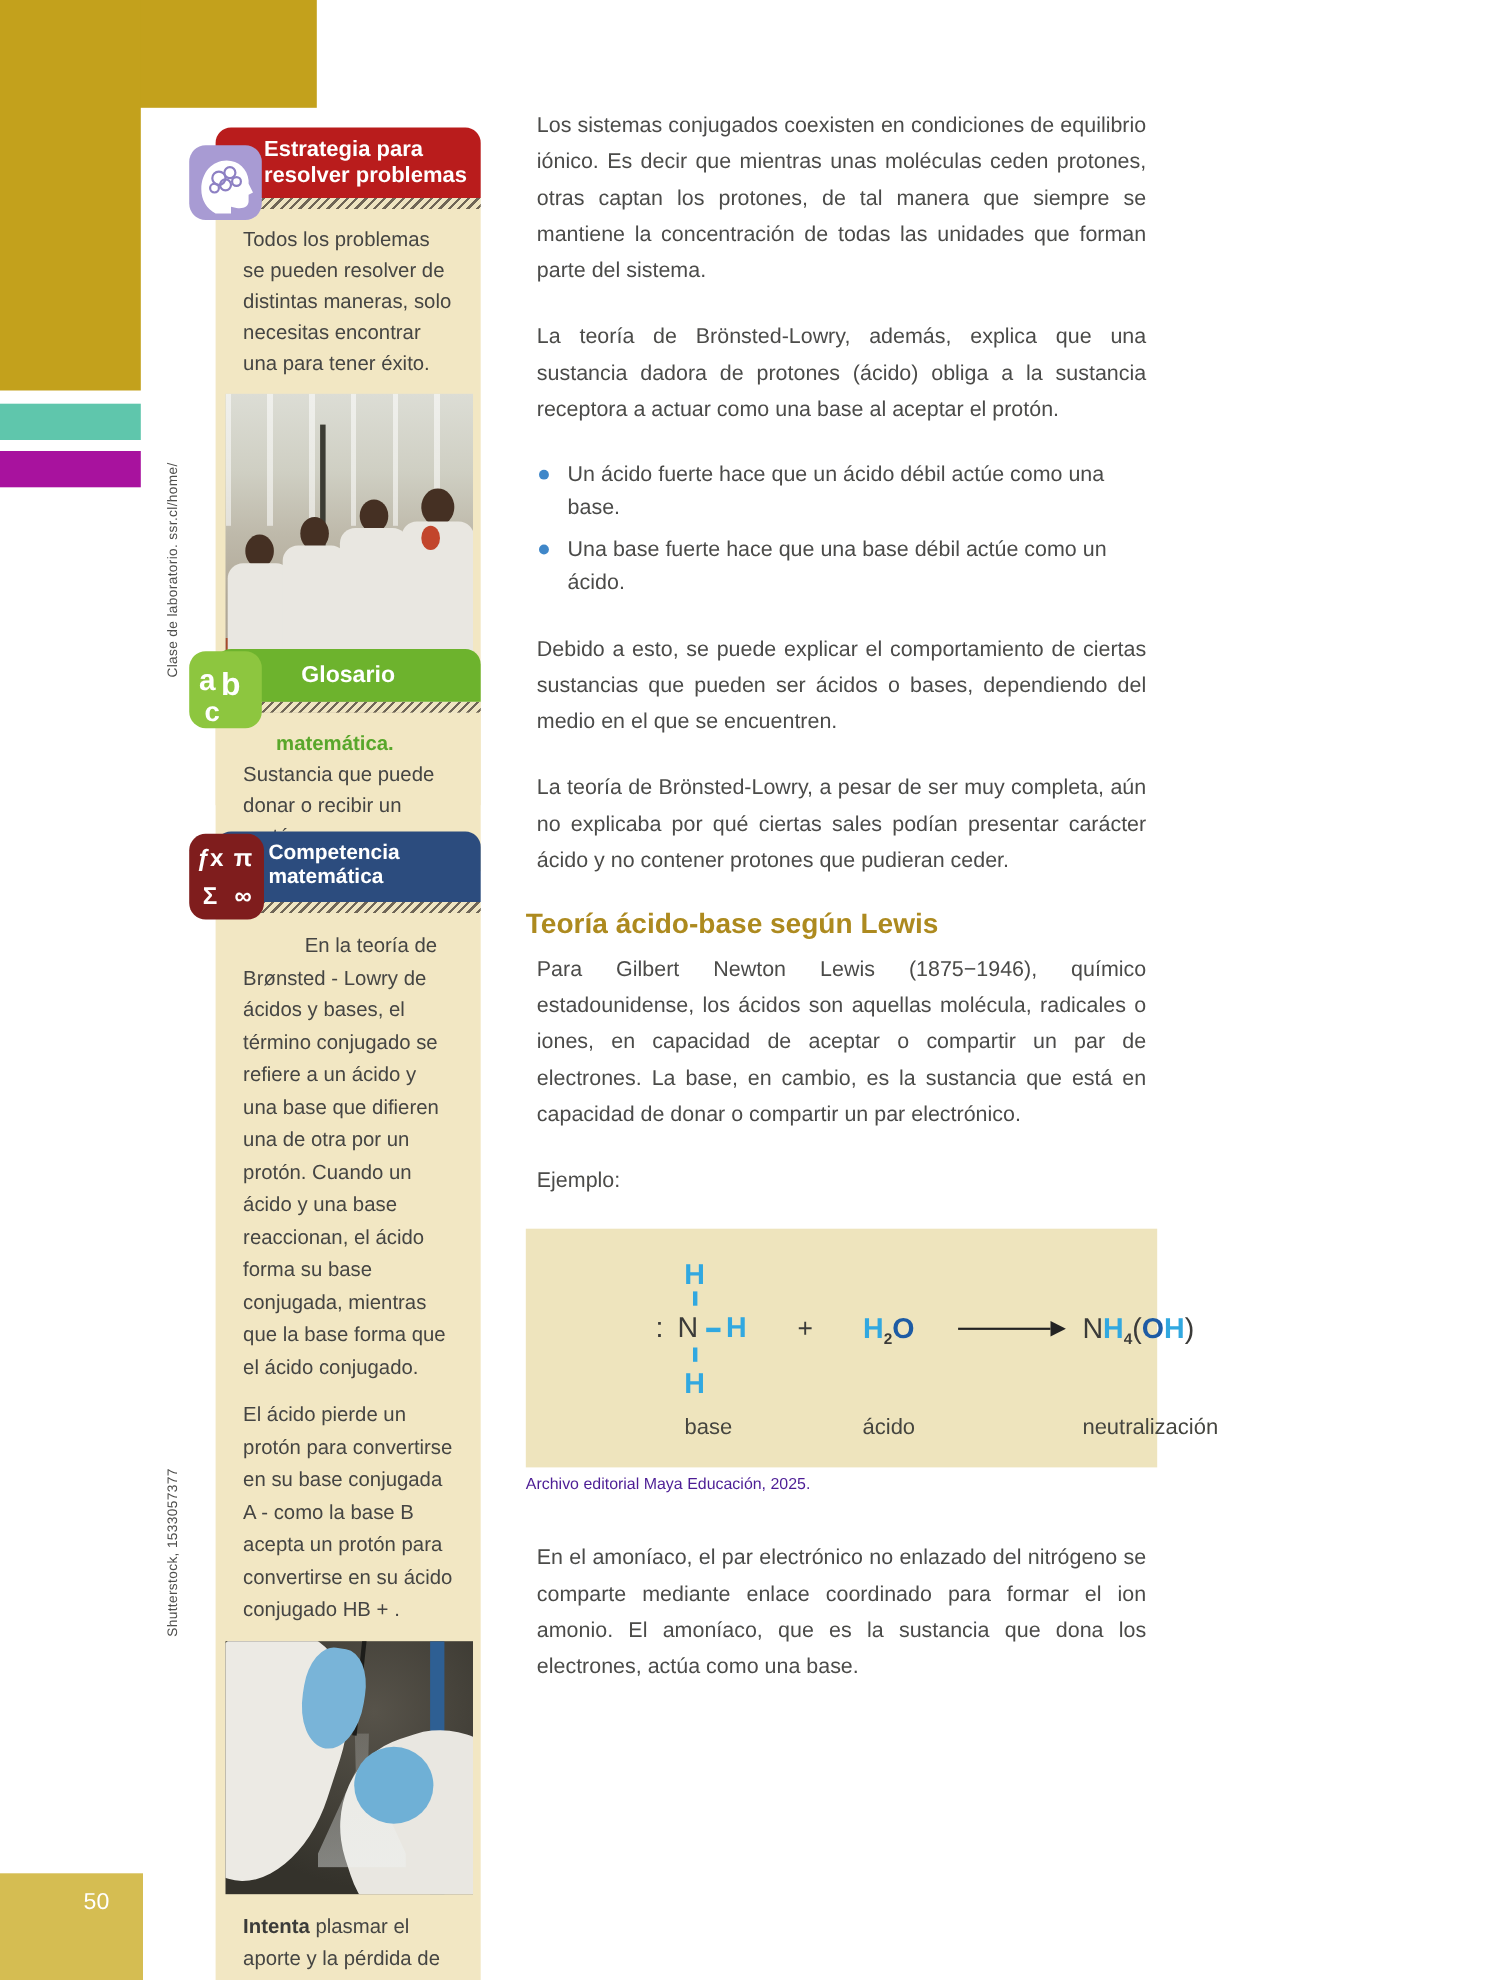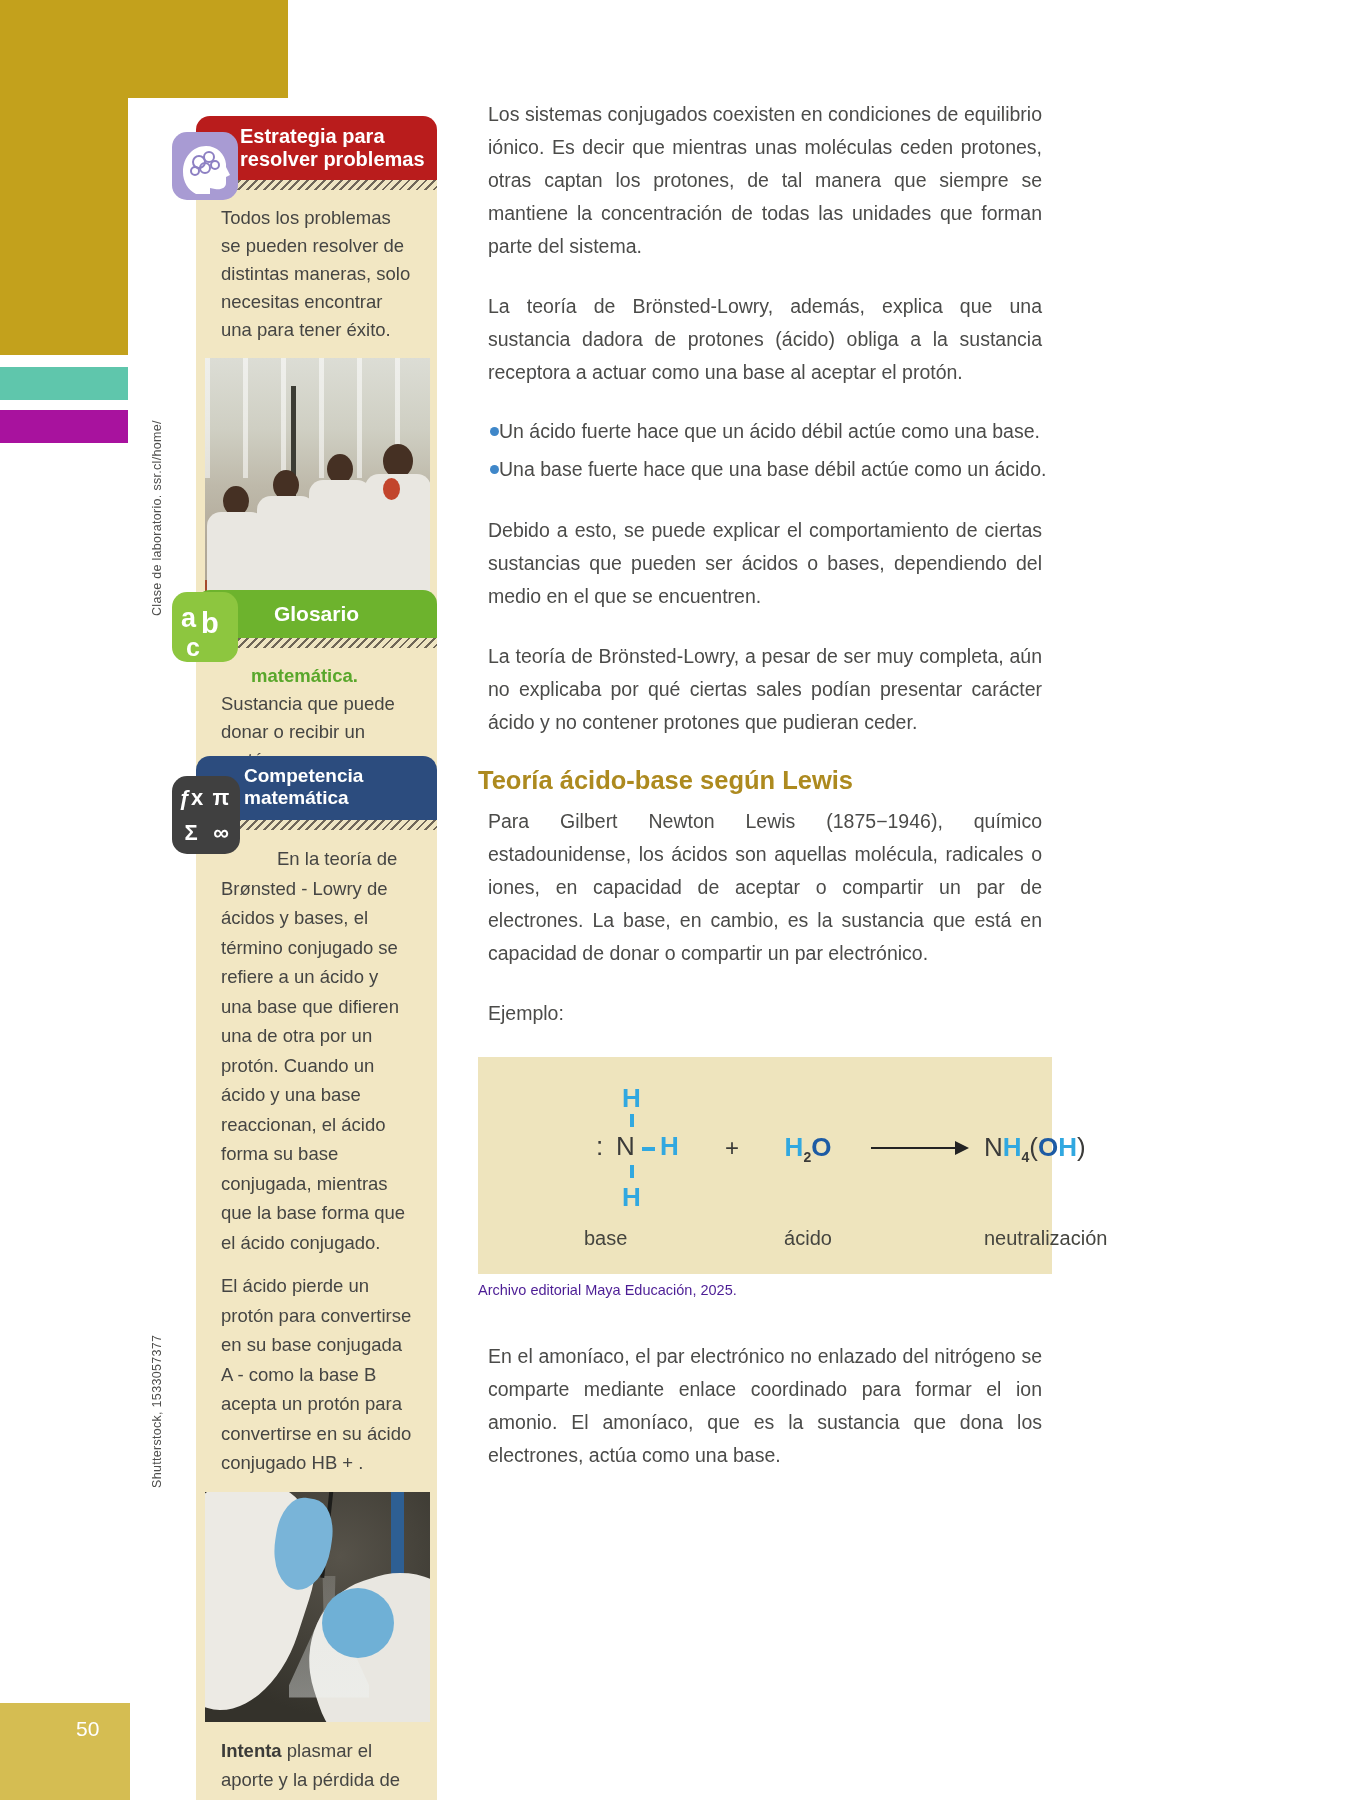--- a/index.html
+++ b/index.html
@@ -17,21 +17,21 @@
 
   
   .sbox{position:absolute;left:196px;width:241px}
   .sbox-header{position:relative;border-radius:14px 14px 0 0;color:#fff;font-weight:bold;box-sizing:border-box}
   .header-purple{background:#b91c1c;height:64px;padding:9px 4px 0 44px;font-size:20px;line-height:23px}
   .header-green{background:#6db32d;height:48px;font-size:21px;line-height:48px;text-align:center}
   .header-navy{background:#2c4c7e;height:64px;padding:9px 4px 0 48px;font-size:19px;line-height:22px}
   .tile{position:absolute;border-radius:15px;overflow:hidden}
   .tile-purple{left:-24px;top:16px;width:66px;height:68px;background:#a89bd3}
   .tile-green{left:-24px;top:2px;width:66px;height:70px;background:#8dc63f}
-  .tile-navy{left:-24px;top:20px;width:68px;height:78px;background:#404040}
+  .tile-navy{left:-24px;top:2px;width:68px;height:78px;background:#7f1d1d}
   .hatch{height:10px;background-color:#efe5c2;background-image:repeating-linear-gradient(135deg,#6f6657 0 2px,rgba(0,0,0,0) 2px 6px)}
   .sbox-body{background:#f2e7c3;box-sizing:border-box;padding:14px 9px 18px;font-size:18.5px;line-height:28px;color:#454543}
   .sbox-body p{margin:0 16px 14px}
   .sbox-body p:last-child{margin-bottom:0}
   .mathbody p{line-height:29.5px}
   .indent1{text-indent:30px}
   .indent2{text-indent:56px}
   .gloss-term{color:#59a72b;font-weight:bold}
   .try-label{font-weight:bold;color:#3b3b39}
 
@@ -67,21 +67,21 @@
     writing-mode:vertical-rl;transform:rotate(180deg);text-align:center;letter-spacing:.3px}
   .vc1{top:336px;height:364px}
   .vc2{top:1292px;height:238px}
 
   
   main{position:absolute;left:478px;top:98px;width:574px}
   main h1{color:#ad8a1f;font-size:25.5px;font-weight:bold;margin:0 0 10px}
   main p{font-size:19.5px;line-height:33px;margin:0 10px 27px;color:#4b4b49}
   .just{text-align:justify}
   ul.blist{list-style:none;margin:2px 0 30px;padding:0 0 0 12px}
-  ul.blist li{display:flex;margin-bottom:8px;font-size:19.5px;line-height:30px}
+  ul.blist li{display:flex;gap:17px;margin-bottom:8px;font-size:19.5px;line-height:30px}
   .bdot{flex:none;width:9px;height:9px;border-radius:50%;background:#3f87c9;margin-top:11px}
 
   
   .diagram{background:#eee4bd;margin:4px 0 8px;padding:26px 0 24px;width:574px;box-sizing:border-box}
   .d-row{display:flex;align-items:center;padding-left:106px}
   .f{font-weight:bold;font-size:26px}
   .cy{color:#31a8e0}.nv{color:#1d5ba4}.dk{color:#3b3b39}
   .sub{font-size:14px;font-weight:bold;vertical-align:-6px}
   .am{position:relative;flex:none;width:120px;height:130px}
   .am .h-top{position:absolute;left:38px;top:0}
@@ -92,21 +92,21 @@
   .am .h-right{position:absolute;left:76px;top:48px}
   .am .vb2{position:absolute;left:46px;top:82px;width:3.5px;height:13px;background:#31a8e0}
   .am .h-bot{position:absolute;left:38px;top:99px}
   .plus-col{flex:none;width:56px;text-align:center;font-size:24px}
   .water-col{flex:none;width:96px;text-align:center}
   .arrow-col{flex:none;width:128px;display:flex;align-items:center;justify-content:center}
   .arrow-line{width:84px;height:2.5px;background:#232323}
   .arrow-head{width:0;height:0;border-left:14px solid #232323;border-top:7px solid rgba(0,0,0,0);border-bottom:7px solid rgba(0,0,0,0)}
   .product-col{flex:none}
   .d-labels{display:flex;padding-left:106px;margin-top:14px;font-size:20px;color:#45453f}
-  .lab-base{flex:none;width:120px;}
+  .lab-base{flex:none;width:120px;text-align:center}
   .lab-sp1{flex:none;width:56px}
   .lab-acid{flex:none;width:96px;text-align:center}
   .lab-sp2{flex:none;width:128px}
   .credit{font-size:14.5px;color:#4c1d95;margin:0 0 42px}
 </style>
 </head>
 <body>
 
 <div class="deco-gold-wide"></div>
 <div class="deco-gold-col"></div>

